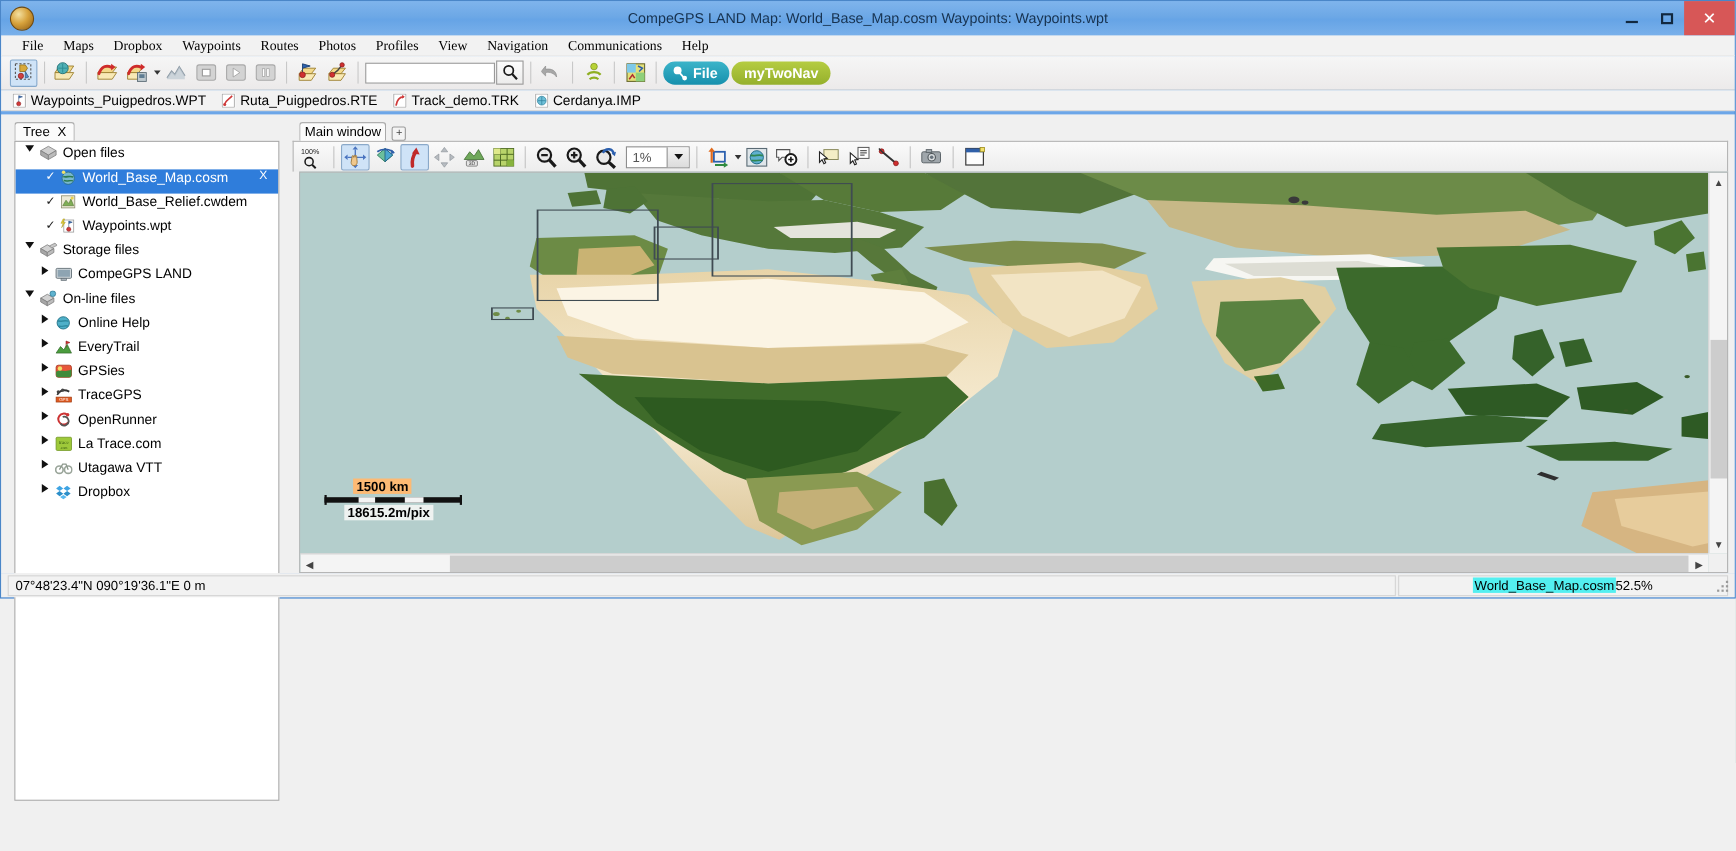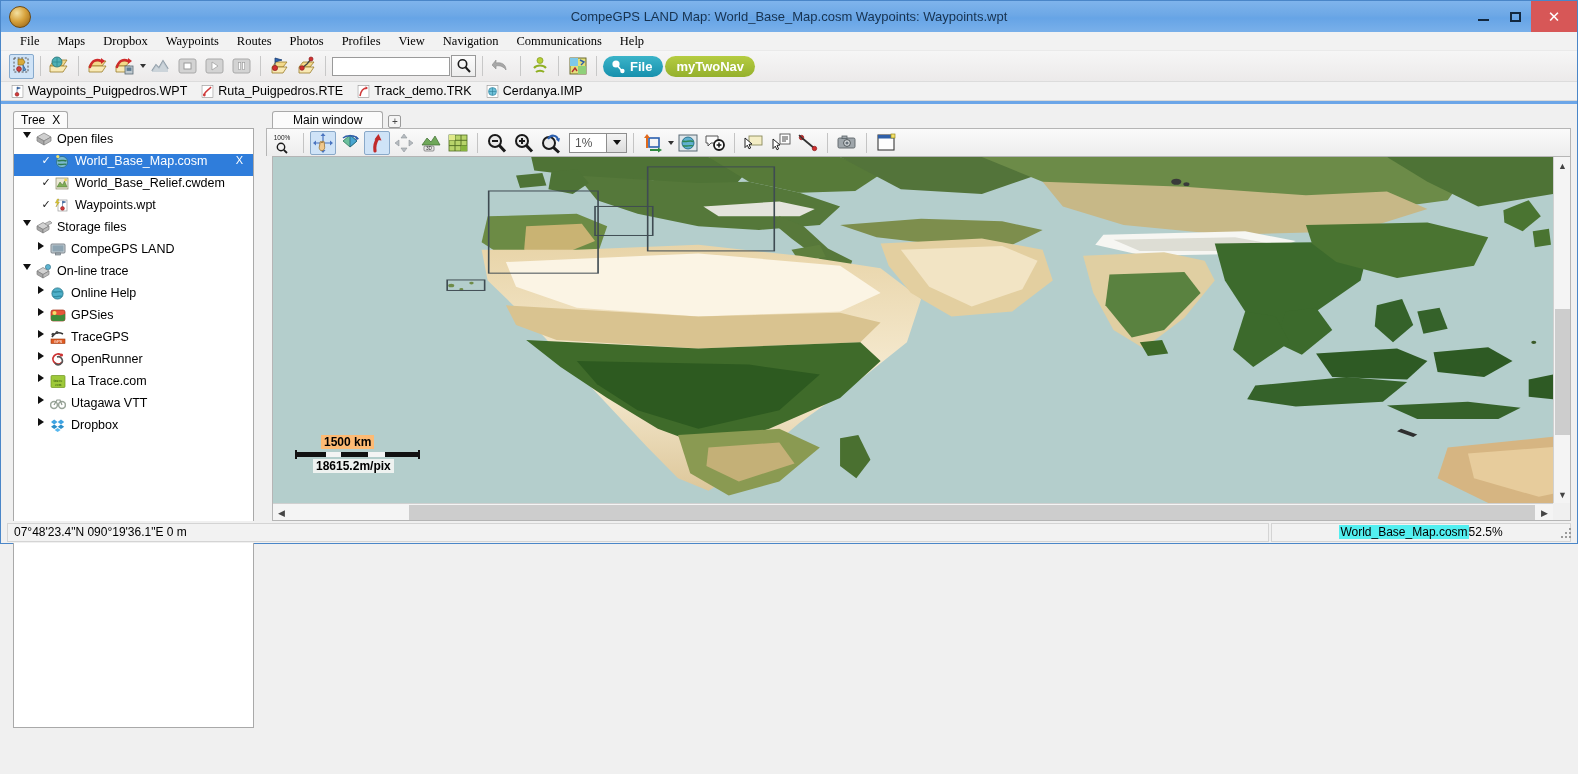--- a/index.html
+++ b/index.html
@@ -108,21 +108,21 @@
   .arrow-d { width:0;height:0;border-left:4.5px solid transparent;border-right:4.5px solid transparent;border-top:6px solid #111;}
   .arrow-r { width:0;height:0;border-top:4.5px solid transparent;border-bottom:4.5px solid transparent;border-left:6px solid #111;}
   .chk { width:12px;height:12px;flex:none;display:flex;align-items:center;justify-content:center;color:#1a1a1a;font-size:11px;}
   .ticon { width:16px;height:15px;margin:0 5px 0 2px;flex:none;position:relative;}
 
   
   .mappanel { flex:1; position:relative; padding:6px 6px 0 0; }
   .mapwin-tabs { display:flex; align-items:flex-end; height:18px; padding-left:6px;}
   .mw-tab {
     background:#fbfbfb;border:1px solid #a9a9a9;border-bottom:none;border-radius:3px 3px 0 0;
-    padding:1px 20px; font-size:12px;
+    padding:1px 4px; font-size:12px;
   }
   .plus-tab {
     margin-left:5px;width:13px;height:13px;border:1px solid #9a9a9a;border-radius:2px;
     background:#f4f4f4;display:flex;align-items:center;justify-content:center;font-size:10px;color:#444;
   }
   .maptoolbar {
     height:28px;background:linear-gradient(#fafafa,#ededed);border:1px solid #b5b5b5;border-bottom:none;
     display:flex;align-items:center;padding-left:4px;gap:1px;
   }
   .mtb { width:26px;height:24px;display:flex;align-items:center;justify-content:center;border:1px solid transparent;border-radius:2px;position:relative;}
@@ -471,35 +471,45 @@
         <div class="tnode">
           <span class="tw">
               <i class="arrow-d"></i>
             </span>
           <svg class="ticon" viewBox="0 0 16 15">
             <path d="M1 7l6-3.5 6 3.5-6 3.5z" fill="#d2d2d2" stroke="#7c7c7c" stroke-width=".7"></path>
             <path d="M1 7v3.5L7 14v-3.5z" fill="#a7a7a7" stroke="#7c7c7c" stroke-width=".7"></path>
             <path d="M13 7v3.5L7 14v-3.5z" fill="#bcbcbc" stroke="#7c7c7c" stroke-width=".7"></path>
             <circle cx="12" cy="3" r="2.6" fill="#5fb3d0" stroke="#2a6e86" stroke-width=".6"></circle>
           </svg>
-          <span>On-line trace</span>
+          <span>On-line files</span>
         </div>
 
         <div class="tnode" style="padding-left:20px;">
           <span class="tw">
               <i class="arrow-r"></i>
             </span>
           <svg class="ticon" viewBox="0 0 16 15">
             <circle cx="7.5" cy="7.5" r="5.6" fill="#4fb0c9" stroke="#1f6e84" stroke-width=".8"></circle>
             <path d="M2.6 5.6c3 1.4 6-1 9.6.4" fill="none" stroke="#2f8aa0" stroke-width="1.3"></path>
             <path d="M3 10.2c3 1.4 6-.8 9.2.2" fill="none" stroke="#2f8aa0" stroke-width="1.2"></path>
           </svg>
           <span>Online Help</span>
         </div>
 
+        <div class="tnode" style="padding-left:20px;">
+          <span class="tw">
+              <i class="arrow-r"></i>
+            </span>
+          <svg class="ticon" viewBox="0 0 16 15">
+            <path d="M1 13l4-6 3 3 3-5 4 8z" fill="#4b9c3e" stroke="#2e6526" stroke-width=".6"></path>
+            <path d="M10 8V2l3.6 1.4L10 4.8" fill="#d03030" stroke="#8a1c1c" stroke-width=".5"></path>
+          </svg>
+          <span>EveryTrail</span>
+        </div>
 
         <div class="tnode" style="padding-left:20px;">
           <span class="tw">
               <i class="arrow-r"></i>
             </span>
           <svg class="ticon" viewBox="0 0 16 15">
             <rect x="1" y="2" width="14" height="11" rx="2" fill="#e8563a" stroke="#a23018" stroke-width=".7"></rect>
             <path d="M1 8c4-3 7 1 14-2v5a2 2 0 0 1-2 2H3a2 2 0 0 1-2-2z" fill="#3f8b3a"></path>
             <circle cx="4.5" cy="5" r="2" fill="#f2e06a"></circle>
           </svg>

